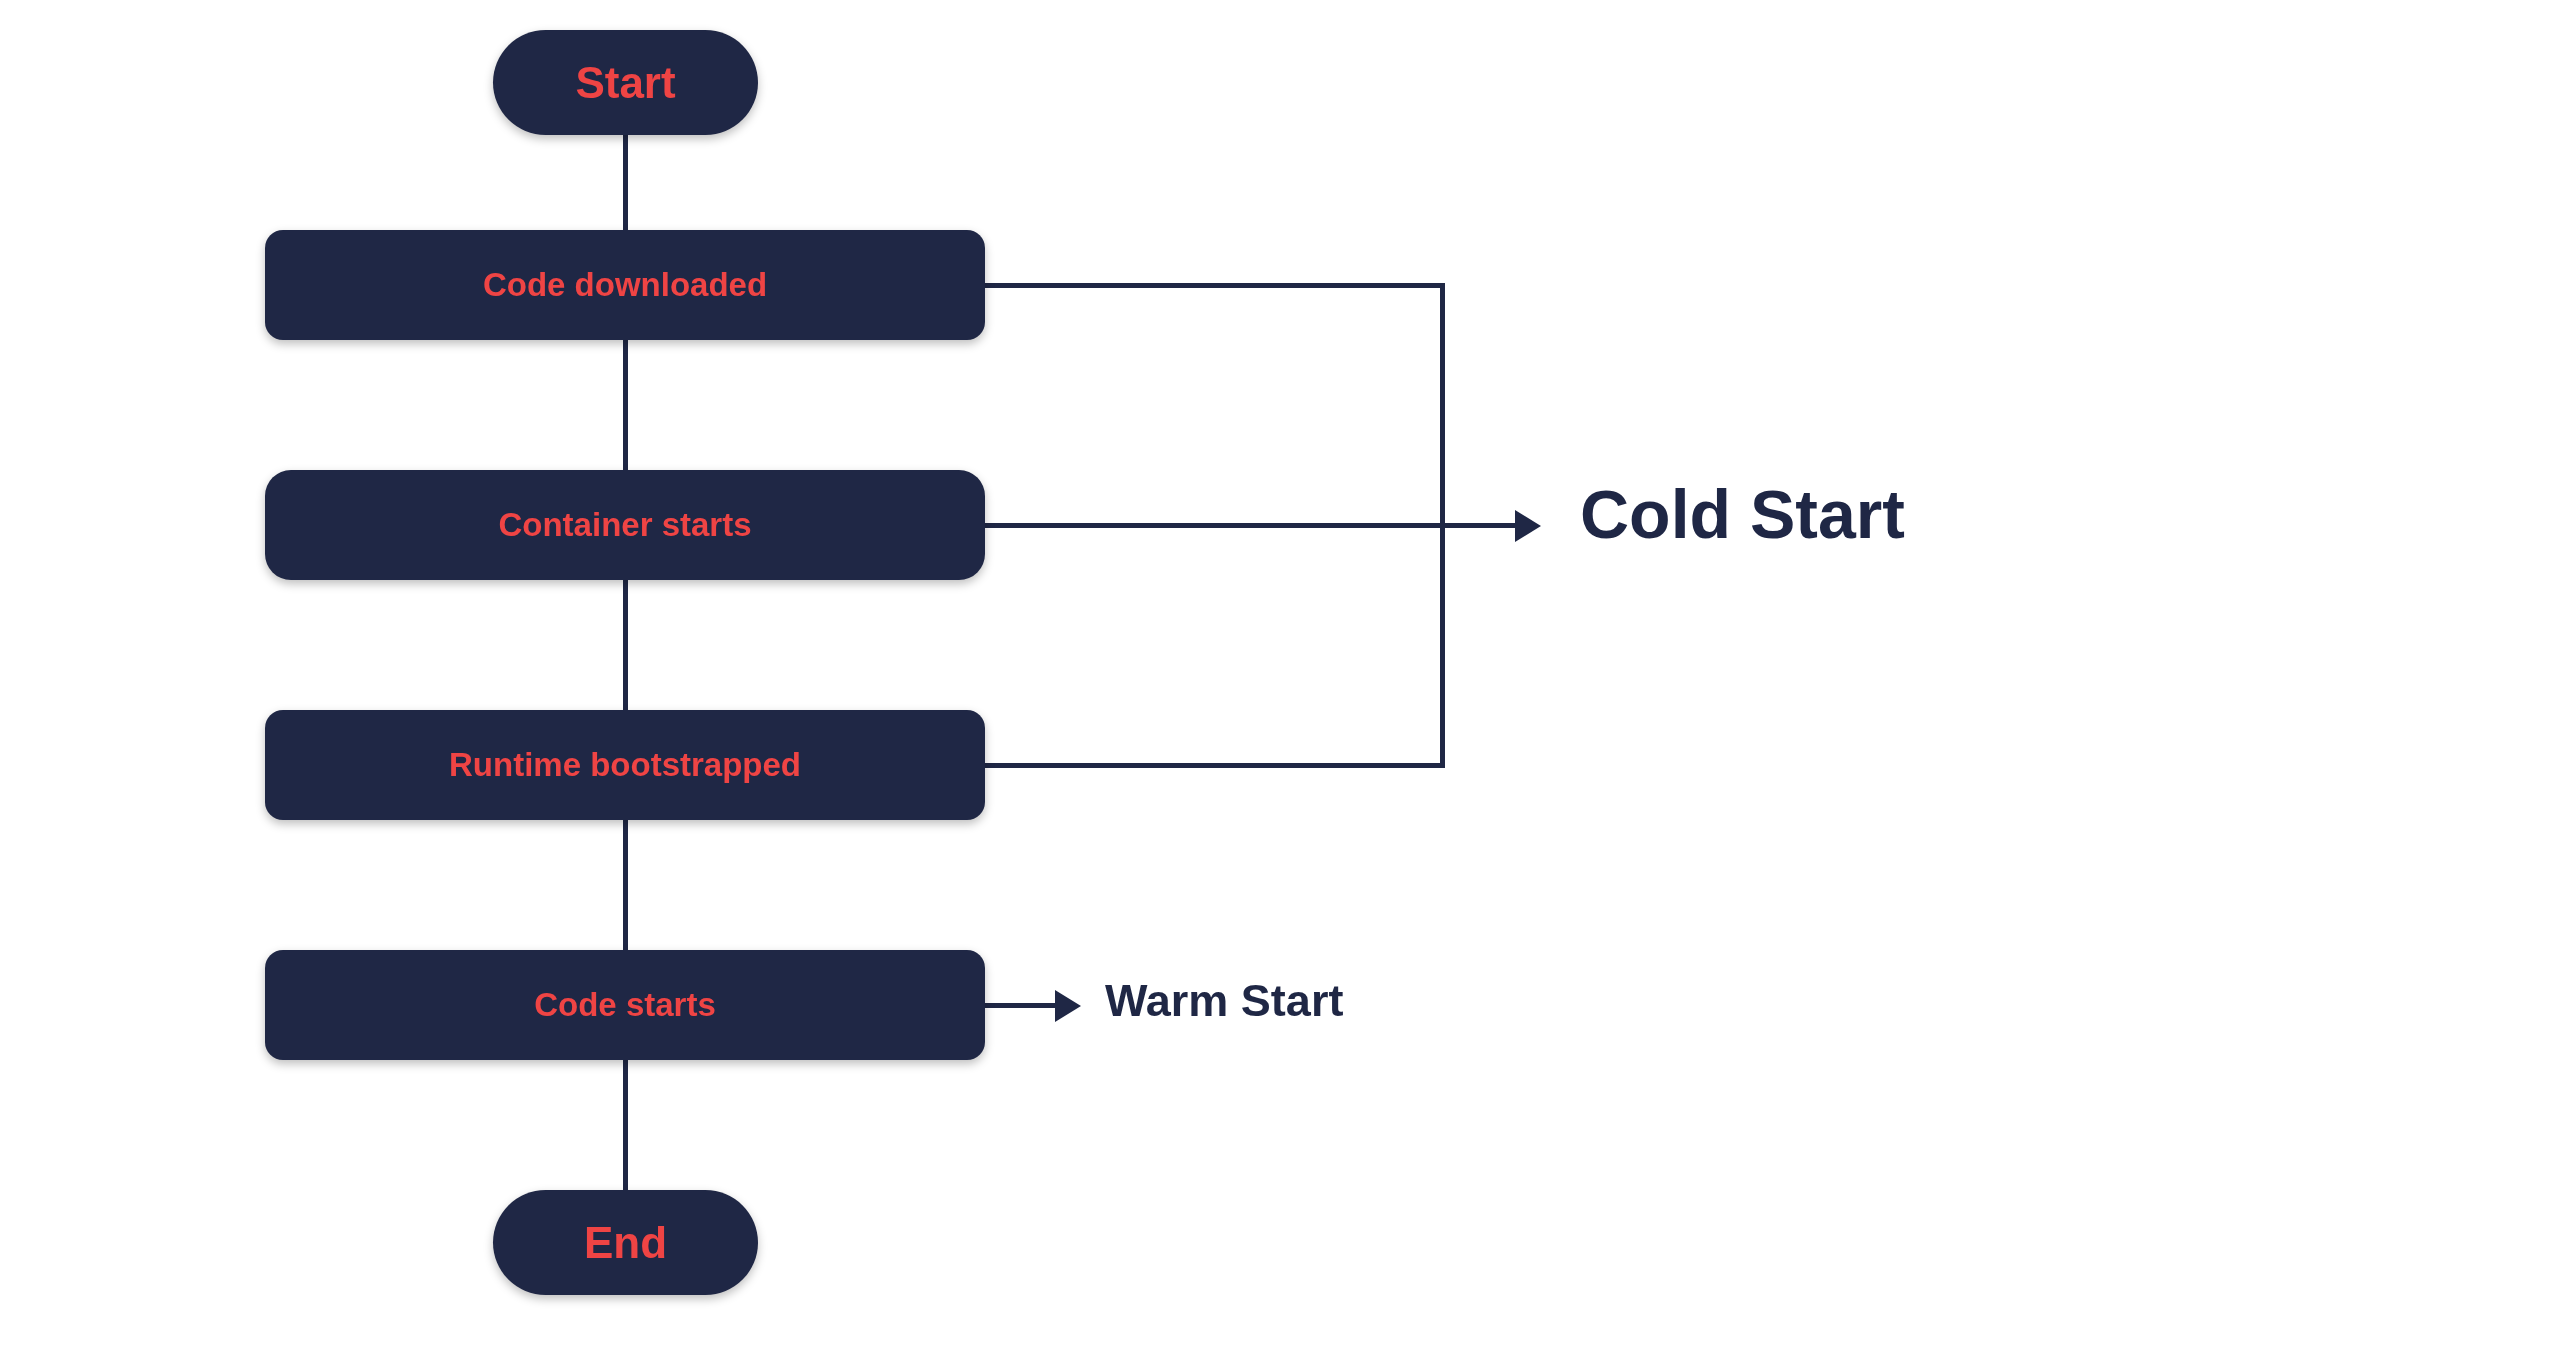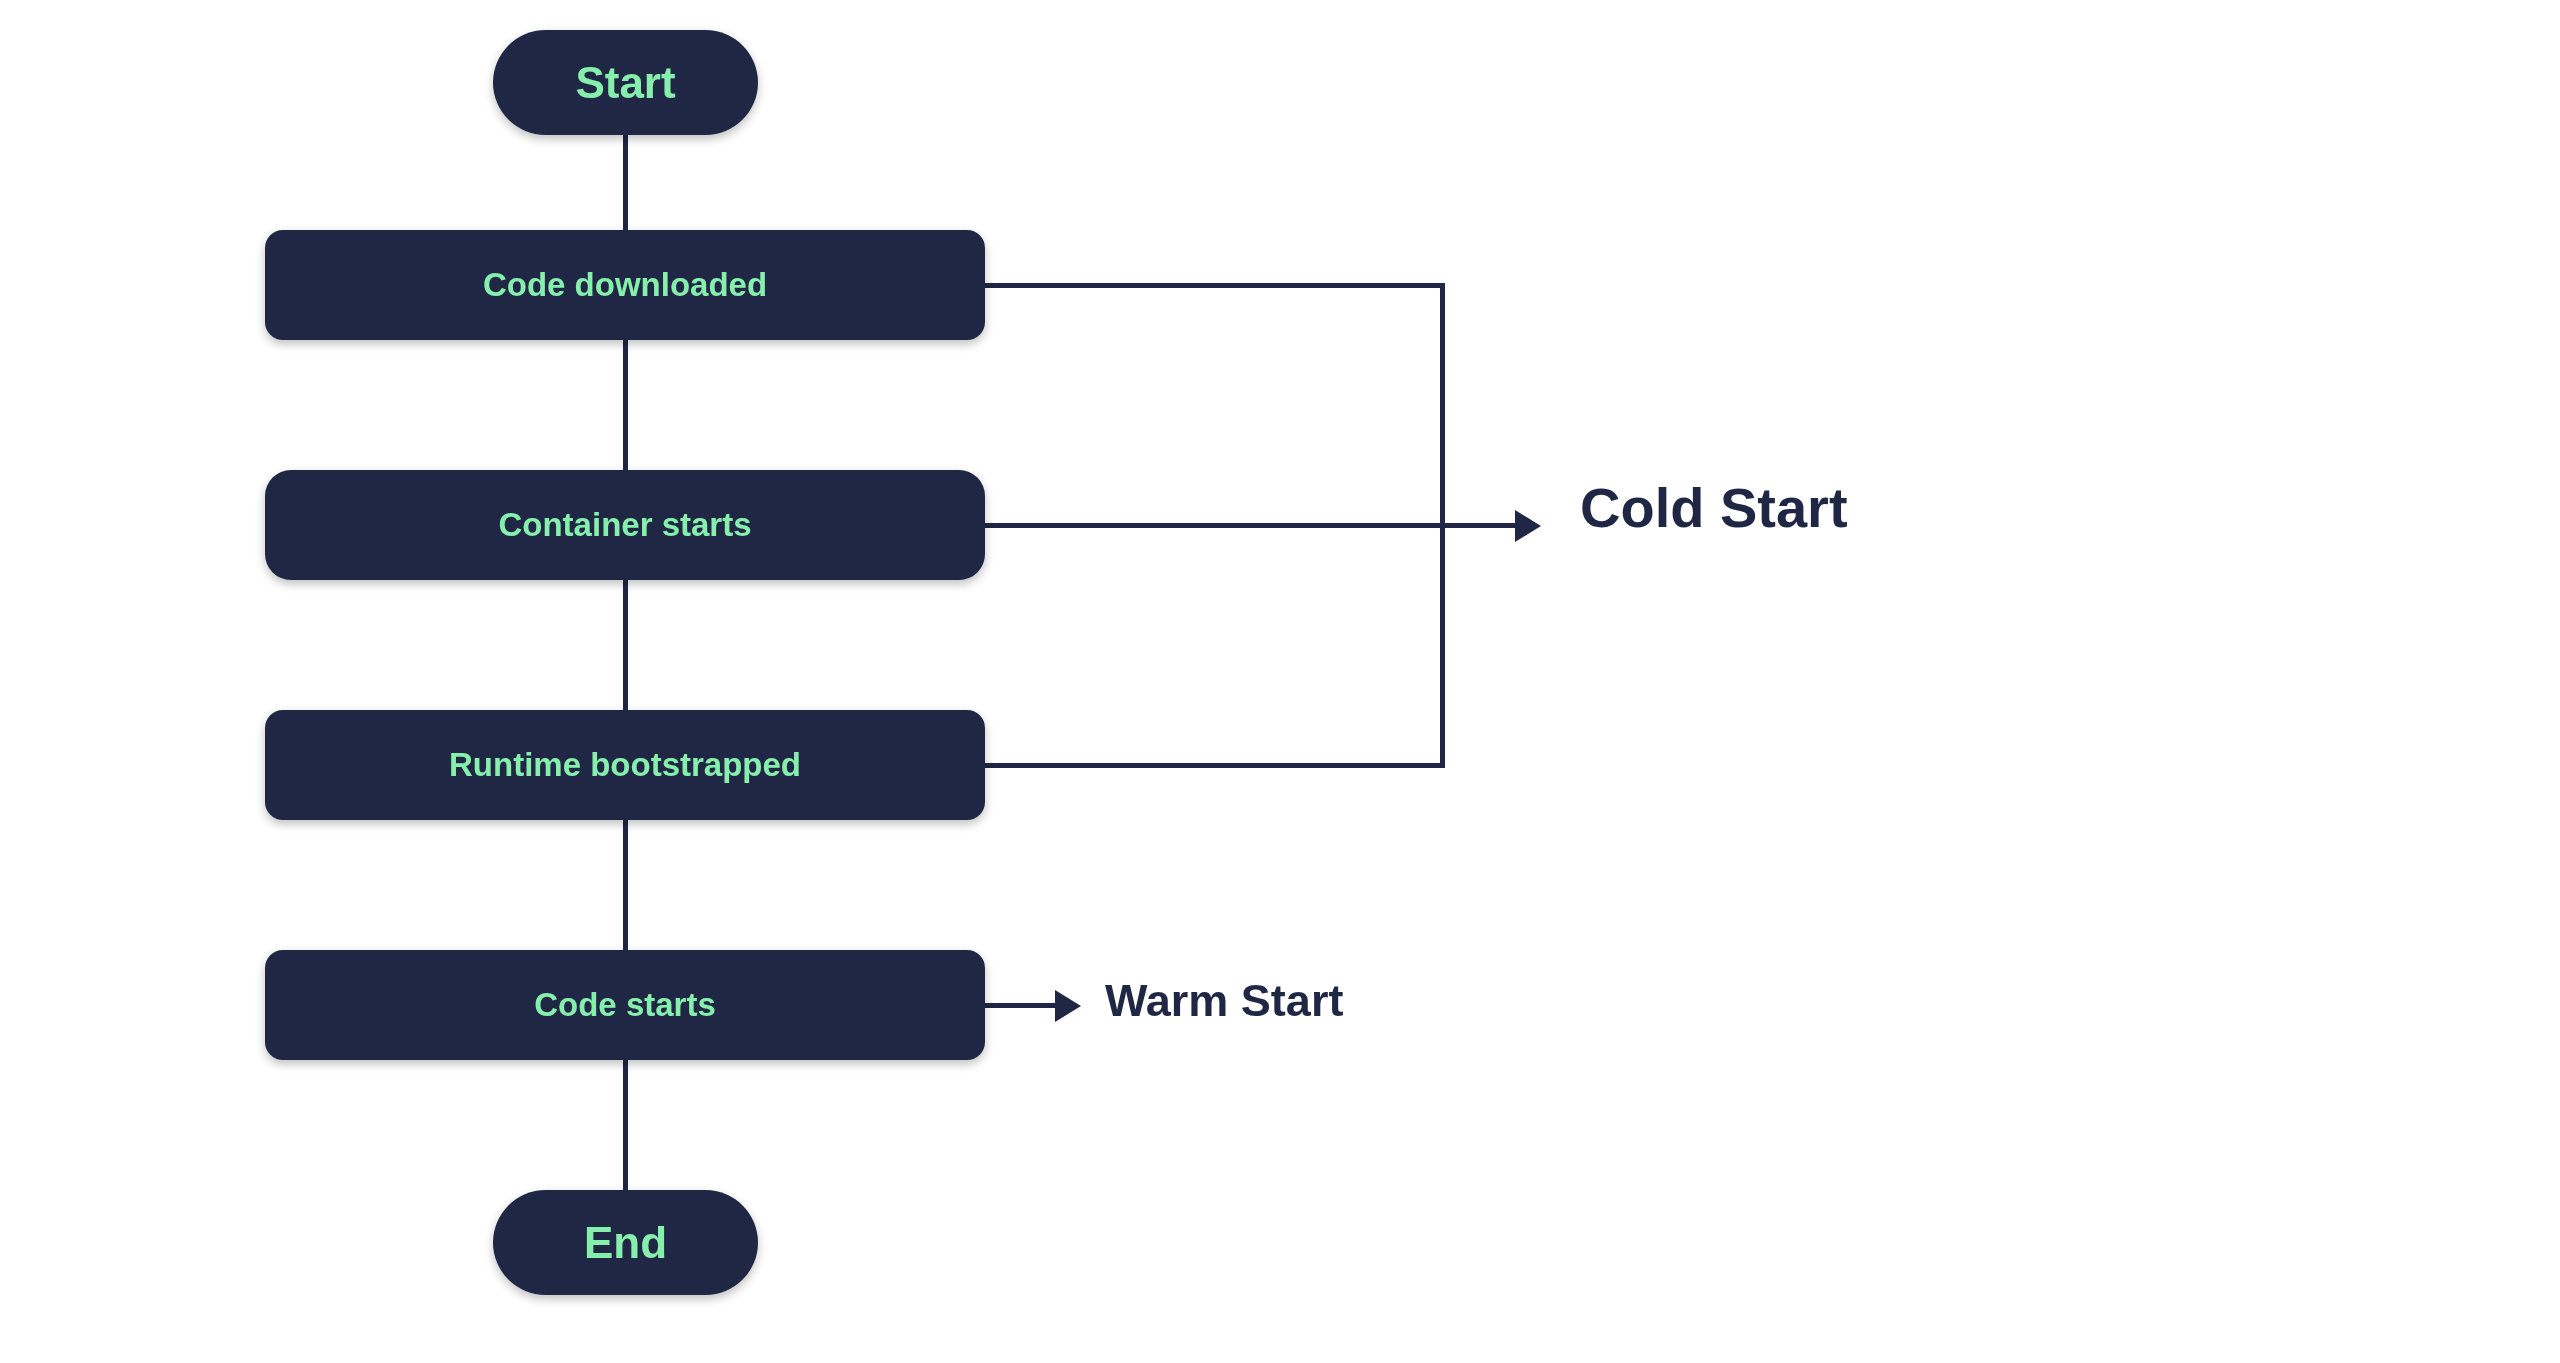--- a/index.html
+++ b/index.html
@@ -11,21 +11,21 @@
     font-family: "Segoe UI", "Helvetica Neue", Arial, sans-serif;
   }
   .canvas {
     position: relative;
     width: 2560px;
     height: 1363px;
   }
   .node {
     position: absolute;
     background: #1f2745;
-    color: #86efac;
+    color: #ef4444;
     font-weight: 600;
     display: flex;
     align-items: center;
     justify-content: center;
     box-shadow: 0 4px 10px rgba(0,0,0,0.25);
     box-sizing: border-box;
   }
   .terminator {
     width: 265px;
     height: 105px;
@@ -37,21 +37,21 @@
     height: 110px;
     border-radius: 18px;
     font-size: 33px;
   }
   .label {
     position: absolute;
     color: #1f2745;
     font-weight: 700;
     white-space: nowrap;
   }
-  .label-cold { font-size: 56px; }
+  .label-cold { font-size: 68px; }
   .label-warm { font-size: 45px; }
   .connector {
     position: absolute;
     background: #1f2745;
   }
   .arrow-right {
     position: absolute;
     width: 0; height: 0;
     border-top: 16px solid transparent;
     border-bottom: 16px solid transparent;

